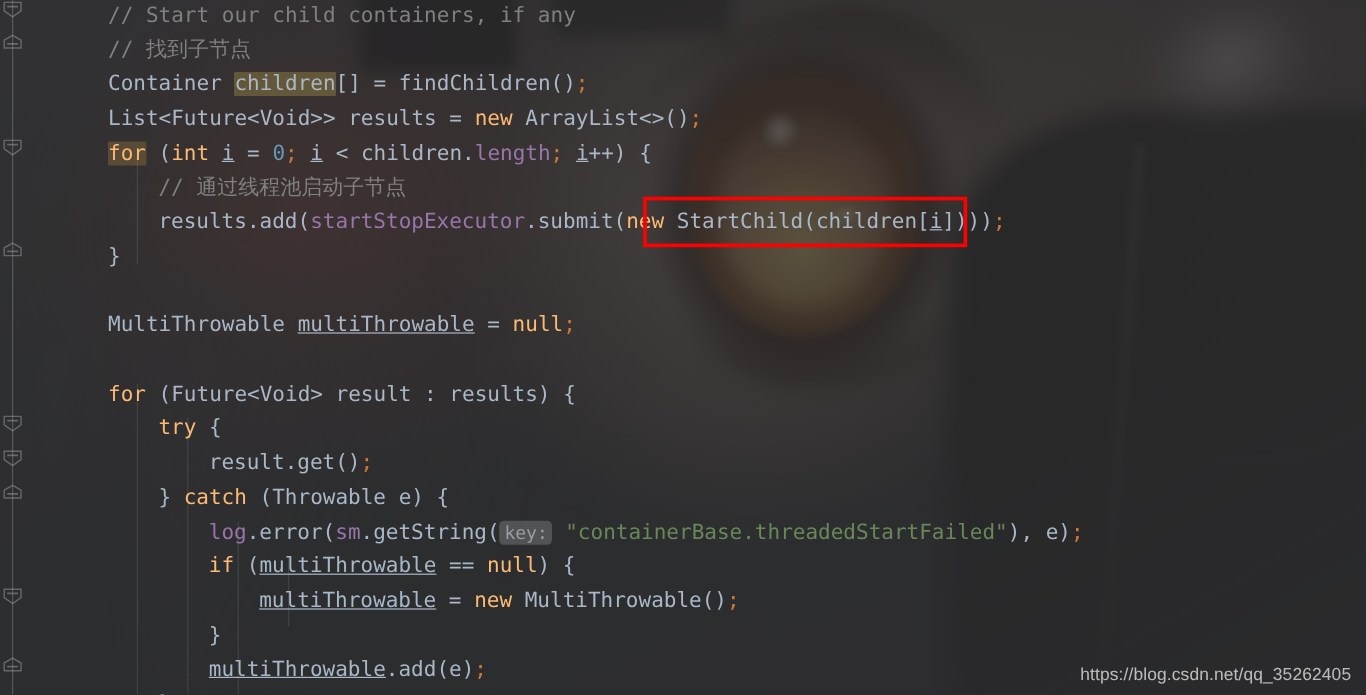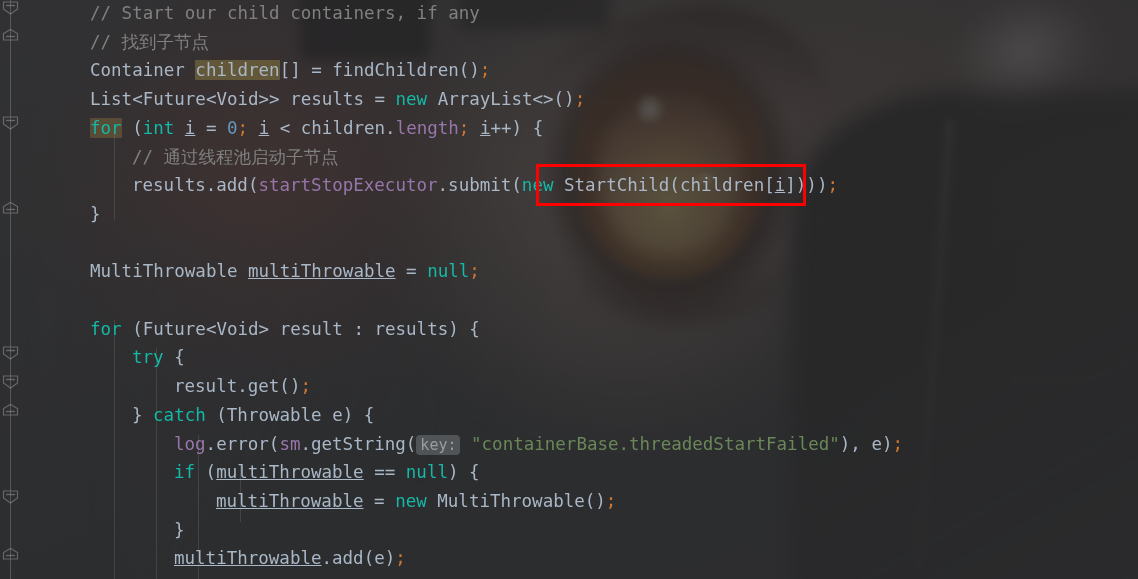--- a/index.html
+++ b/index.html
@@ -188,21 +188,21 @@
   
   .indent-guide {
     position: absolute;
     width: 1px;
     background: rgba(130,130,130,0.26);
     z-index: 2;
   }
 
   
   .t-comment  { color: #808080; }
-  .t-kw       { color: #14b8a6; }
+  .t-kw       { color: #fdba74; }
   .t-plain    { color: #a9b7c6; }
   .t-field    { color: #9876aa; }
   .t-string   { color: #6a8759; }
   .t-num      { color: #6897bb; }
   .t-static   { color: #9876aa; }
   .t-local    { color: #a9b7c6; text-decoration: underline; }
   .t-semi     { color: #cc7832; }
 
   .hl-ident {
     background: rgba(165,150,70,0.40);
@@ -333,14 +333,15 @@
       <div class="indent-guide" style="left: 114px; top: 320px; height: 259px;"></div>
       <div class="indent-guide" style="left: 156px; top: 348px; height: 231px;"></div>
       <div class="indent-guide" style="left: 198px; top: 435px; height: 144px;"></div>
       <div class="indent-guide" style="left: 240px; top: 464px; height: 58px;"></div>
     </div>
 
   <div id="code"><div class="line" style="top: -1px; left: 90px;"><span class="t-comment">// Start our child containers, if any</span></div><div class="line" style="top: 27.7px; left: 90px;"><span class="t-comment">// 找到子节点</span></div><div class="line" style="top: 56.4px; left: 90px;"><span class="t-plain">Container </span><span class="t-plain hl-ident">children</span><span class="t-plain">[] = findChildren()</span><span class="t-semi">;</span></div><div class="line" style="top: 85.1px; left: 90px;"><span class="t-plain">List&lt;Future&lt;Void&gt;&gt; results = </span><span class="t-kw">new</span><span class="t-plain"> ArrayList&lt;&gt;()</span><span class="t-semi">;</span></div><div class="line" style="top: 113.8px; left: 90px;"><span class="t-kw hl-kw">for</span><span class="t-plain"> (</span><span class="t-kw">int</span><span class="t-plain"> </span><span class="t-local">i</span><span class="t-plain"> = </span><span class="t-num">0</span><span class="t-semi">;</span><span class="t-plain"> </span><span class="t-local">i</span><span class="t-plain"> &lt; children.</span><span class="t-field">length</span><span class="t-semi">;</span><span class="t-plain"> </span><span class="t-local">i</span><span class="t-plain">++) {</span></div><div class="line" style="top: 142.5px; left: 132px;"><span class="t-comment">// 通过线程池启动子节点</span></div><div class="line" style="top: 171.2px; left: 132px;"><span class="t-plain">results.add(</span><span class="t-field">startStopExecutor</span><span class="t-plain">.submit(</span><span class="t-kw">new</span><span class="t-plain"> StartChild(children[</span><span class="t-local">i</span><span class="t-plain">])))</span><span class="t-semi">;</span></div><div class="line" style="top: 199.9px; left: 90px;"><span class="t-plain">}</span></div><div class="line" style="top: 228.6px; left: 90px;"></div><div class="line" style="top: 257.3px; left: 90px;"><span class="t-plain">MultiThrowable </span><span class="t-local">multiThrowable</span><span class="t-plain"> = </span><span class="t-kw">null</span><span class="t-semi">;</span></div><div class="line" style="top: 286px; left: 90px;"></div><div class="line" style="top: 314.7px; left: 90px;"><span class="t-kw">for</span><span class="t-plain"> (Future&lt;Void&gt; result : results) {</span></div><div class="line" style="top: 343.4px; left: 132px;"><span class="t-kw">try</span><span class="t-plain"> {</span></div><div class="line" style="top: 372.1px; left: 174px;"><span class="t-plain">result.get()</span><span class="t-semi">;</span></div><div class="line" style="top: 400.8px; left: 132px;"><span class="t-plain">} </span><span class="t-kw">catch</span><span class="t-plain"> (Throwable e) {</span></div><div class="line" style="top: 429.5px; left: 174px;"><span class="t-static">log</span><span class="t-plain">.error(</span><span class="t-static">sm</span><span class="t-plain">.getString(</span><span class="param-hint">key:</span><span class="t-string"> "containerBase.threadedStartFailed"</span><span class="t-plain">), e)</span><span class="t-semi">;</span></div><div class="line" style="top: 458.2px; left: 174px;"><span class="t-kw">if</span><span class="t-plain"> (</span><span class="t-local">multiThrowable</span><span class="t-plain"> == </span><span class="t-kw">null</span><span class="t-plain">) {</span></div><div class="line" style="top: 486.9px; left: 216px;"><span class="t-local">multiThrowable</span><span class="t-plain"> = </span><span class="t-kw">new</span><span class="t-plain"> MultiThrowable()</span><span class="t-semi">;</span></div><div class="line" style="top: 515.6px; left: 174px;"><span class="t-plain">}</span></div><div class="line" style="top: 544.3px; left: 174px;"><span class="t-local">multiThrowable</span><span class="t-plain">.add(e)</span><span class="t-semi">;</span></div><div class="line" style="top: 573px; left: 132px;"><span class="t-plain">}</span></div></div>
 
   <div id="annot-rect" style="left: 536px; top: 164px; width: 270px; height: 42px; border-color: rgb(255, 0, 0);"></div>
 
+  <div id="watermark">https://blog.csdn.net/qq_35262405</div>
 
 </div>
 
 </body></html>

